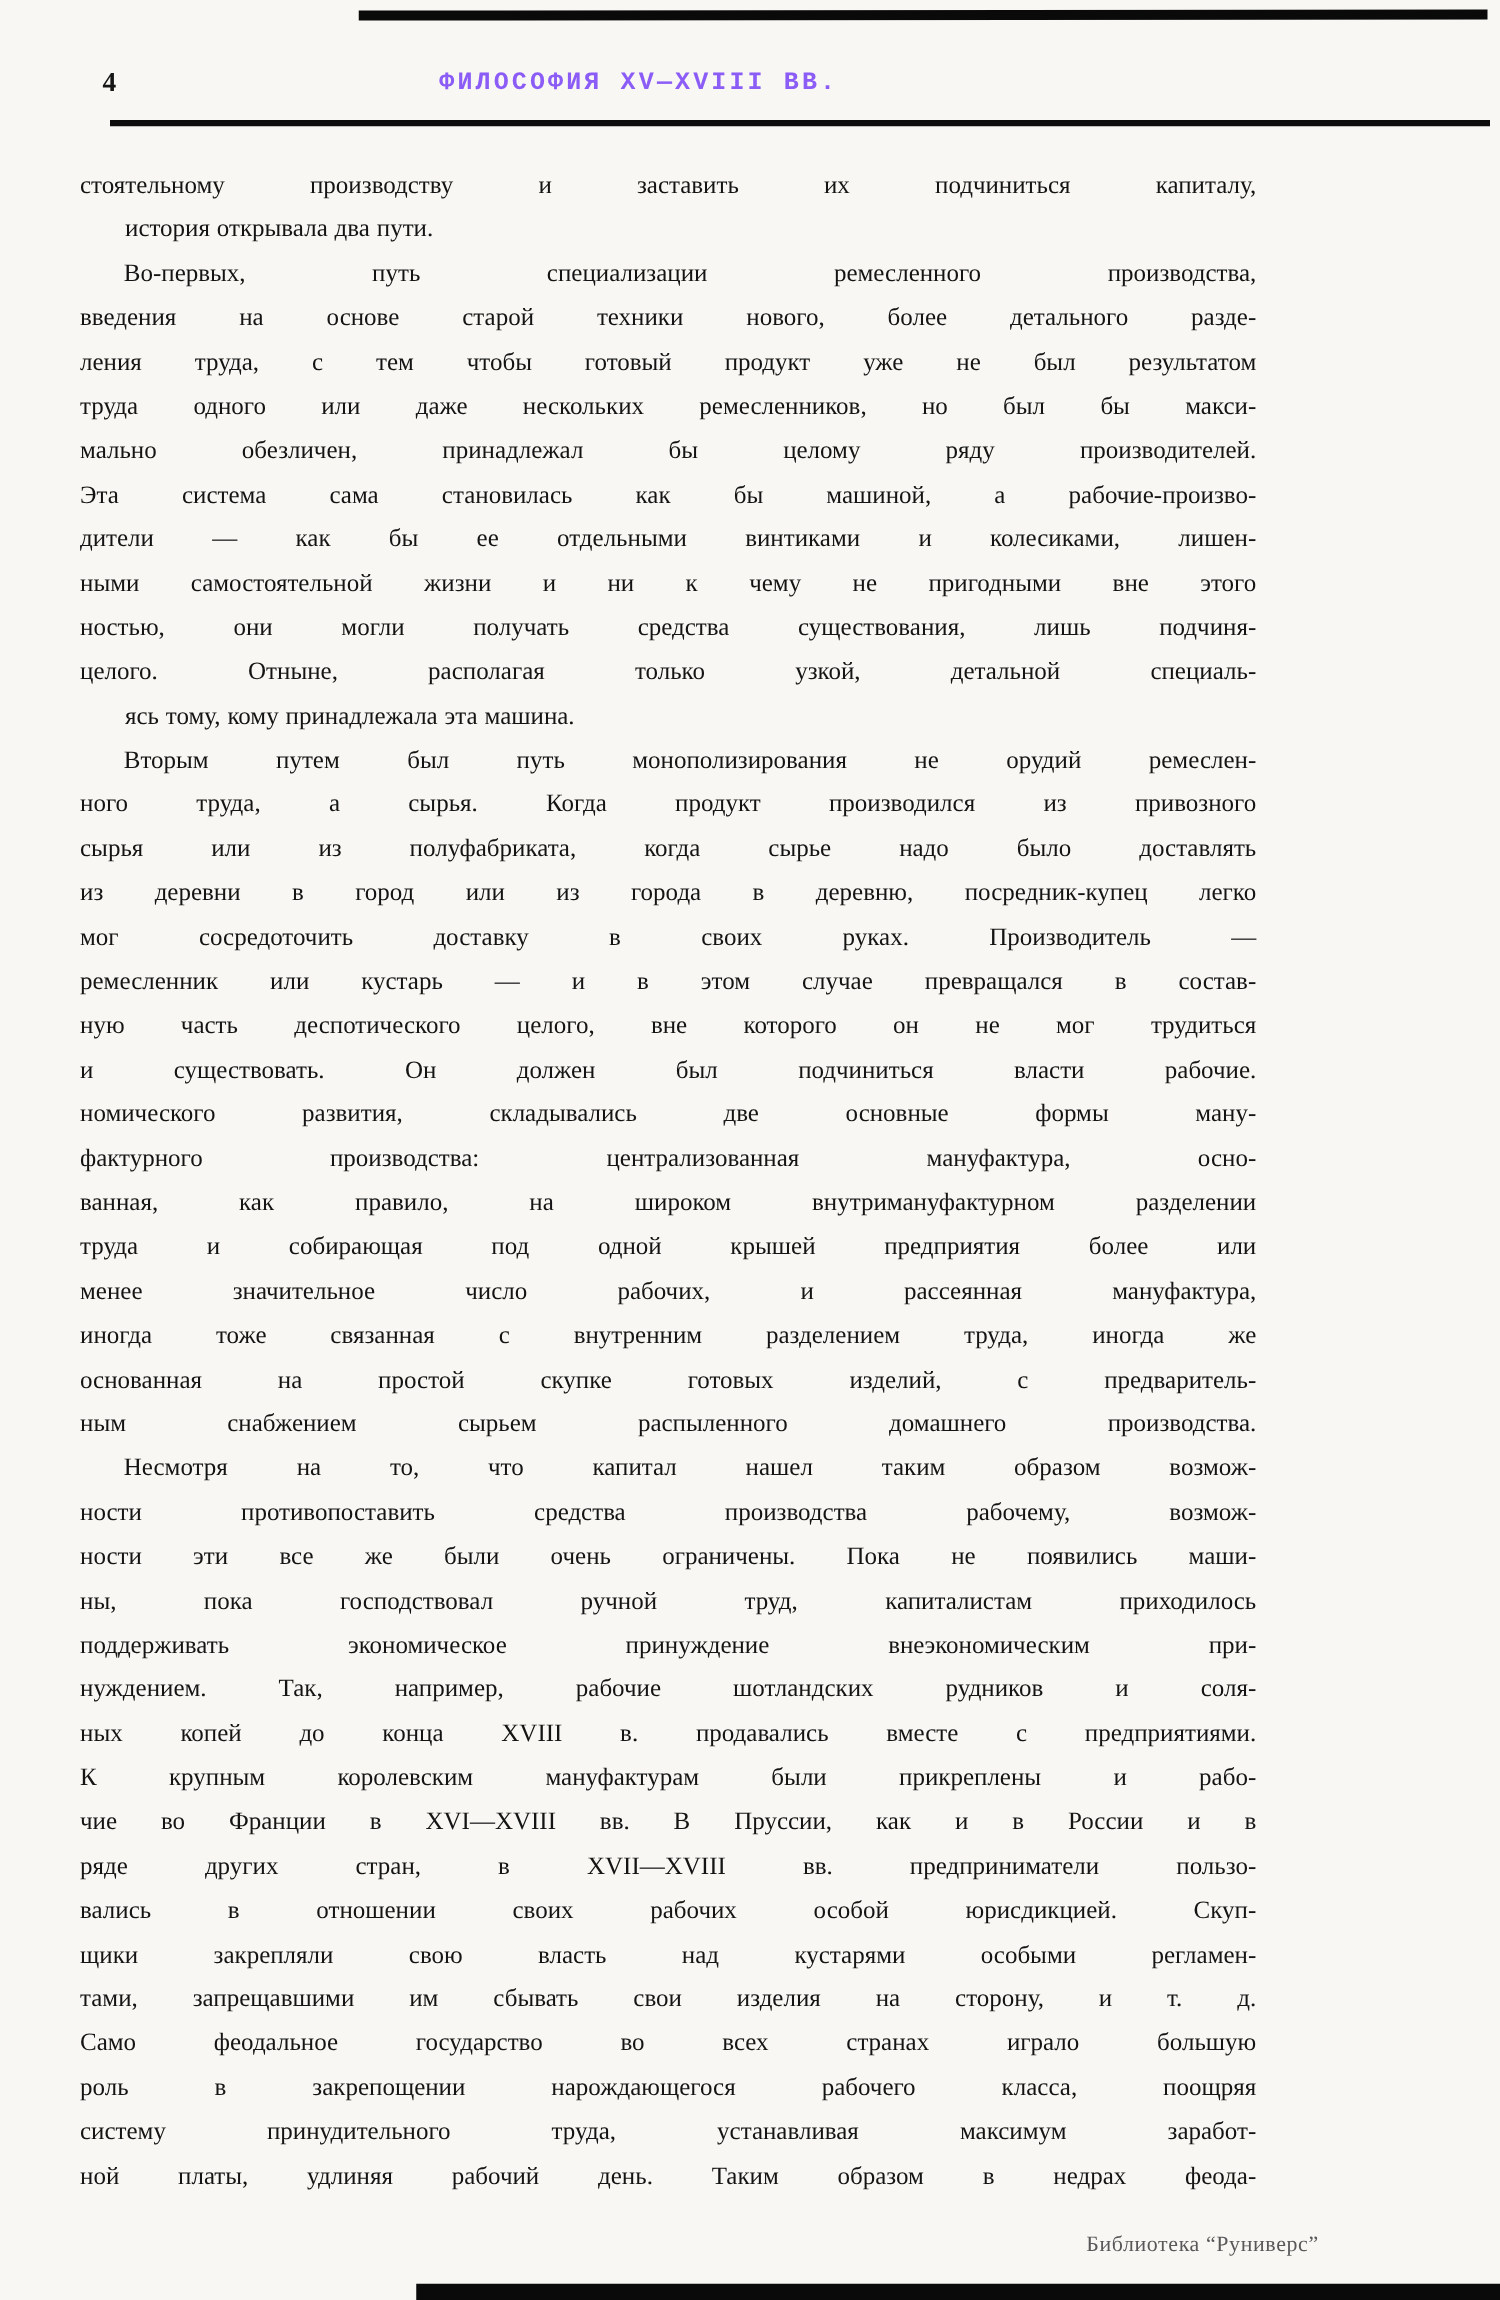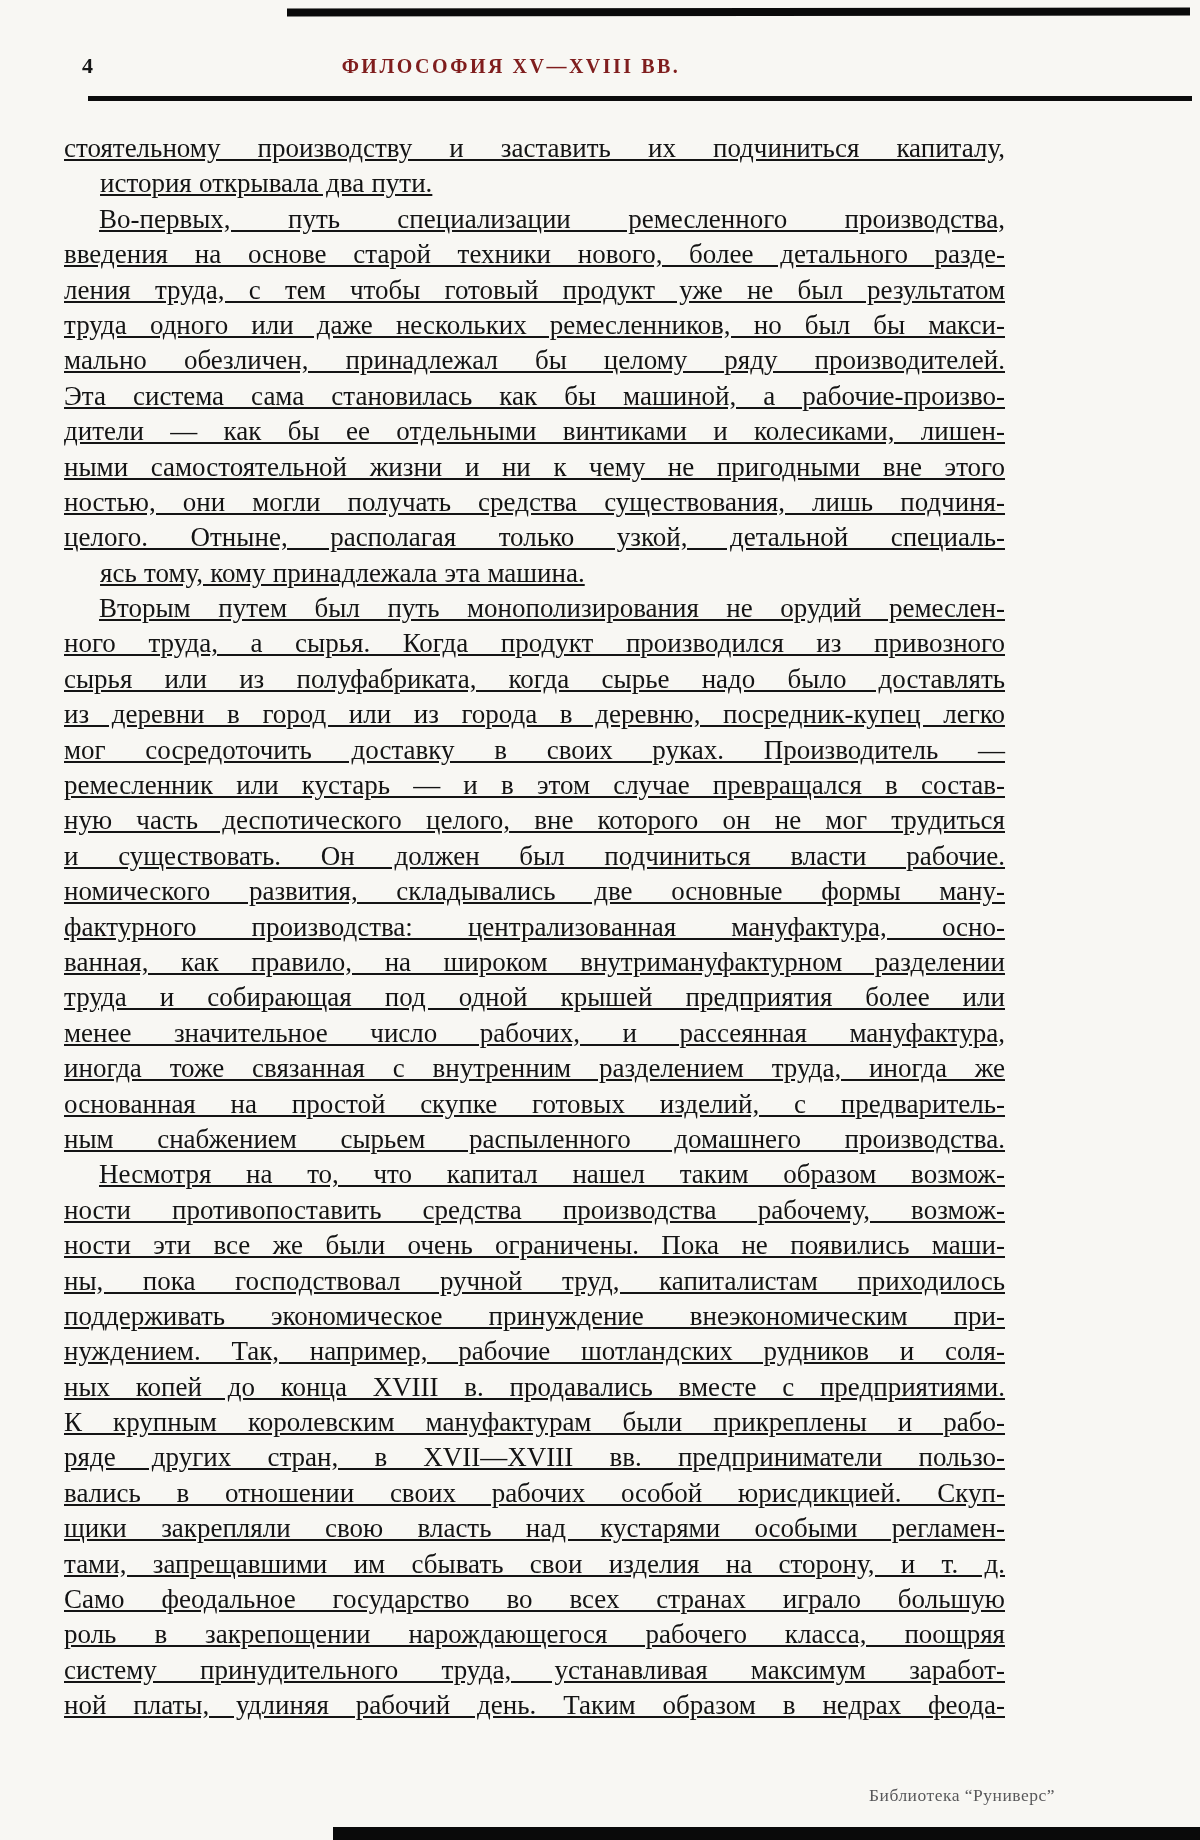--- a/index.html
+++ b/index.html
@@ -32,42 +32,42 @@
     color: #161616;
   }
   .running-title {
     position: absolute;
     left: 511px; top: 55px;
     transform: translateX(-50%);
     white-space: nowrap;
     font-size: 20px;
     font-weight: bold;
     letter-spacing: 2.5px;
-    color: #7f1d1d;
+    color: #8b5cf6;
+    font-family: Liberation Mono, monospace;
   }
   .header-rule {
     position: absolute;
     left: 88px; top: 96px;
     width: 1104px; height: 5px;
     background: #0d0d0d;
   }
   .text-block {
     position: absolute;
     left: 64px; top: 131px;
     width: 941px;
     color: #141414;
   }
   .line {
-    font-size: 27px;
+    font-size: 20px;
     line-height: 35.4px;
     height: 35.4px;
     text-align: justify;
     text-align-last: justify;
     word-spacing: 0.5px;
-    text-decoration: underline;
   }
   .line.noju { text-align-last: left; margin-left: 36px; }
   .line.indent { text-indent: 35px; }
   .watermark {
     position: absolute;
     left: 869px; top: 1785px;
     font-size: 17.5px;
     font-weight: normal;
     letter-spacing: 0.5px;
     color: #58585a;
@@ -114,20 +114,21 @@
     <div class="line">основанная на простой скупке готовых изделий, с предваритель-</div>
     <div class="line">ным снабжением сырьем распыленного домашнего производства.</div>
     <div class="line indent">Несмотря на то, что капитал нашел таким образом возмож-</div>
     <div class="line">ности противопоставить средства производства рабочему, возмож-</div>
     <div class="line">ности эти все же были очень ограничены. Пока не появились маши-</div>
     <div class="line">ны, пока господствовал ручной труд, капиталистам приходилось</div>
     <div class="line">поддерживать экономическое принуждение внеэкономическим при-</div>
     <div class="line">нуждением. Так, например, рабочие шотландских рудников и соля-</div>
     <div class="line">ных копей до конца XVIII в. продавались вместе с предприятиями.</div>
     <div class="line">К крупным королевским мануфактурам были прикреплены и рабо-</div>
+    <div class="line">чие во Франции в XVI—XVIII вв. В Пруссии, как и в России и в</div>
     <div class="line">ряде других стран, в XVII—XVIII вв. предприниматели пользо-</div>
     <div class="line">вались в отношении своих рабочих особой юрисдикцией. Скуп-</div>
     <div class="line">щики закрепляли свою власть над кустарями особыми регламен-</div>
     <div class="line">тами, запрещавшими им сбывать свои изделия на сторону, и т. д.</div>
     <div class="line">Само феодальное государство во всех странах играло большую</div>
     <div class="line">роль в закрепощении нарождающегося рабочего класса, поощряя</div>
     <div class="line">систему принудительного труда, устанавливая максимум заработ-</div>
     <div class="line">ной платы, удлиняя рабочий день. Таким образом в недрах феода-</div>
   </div>
 

